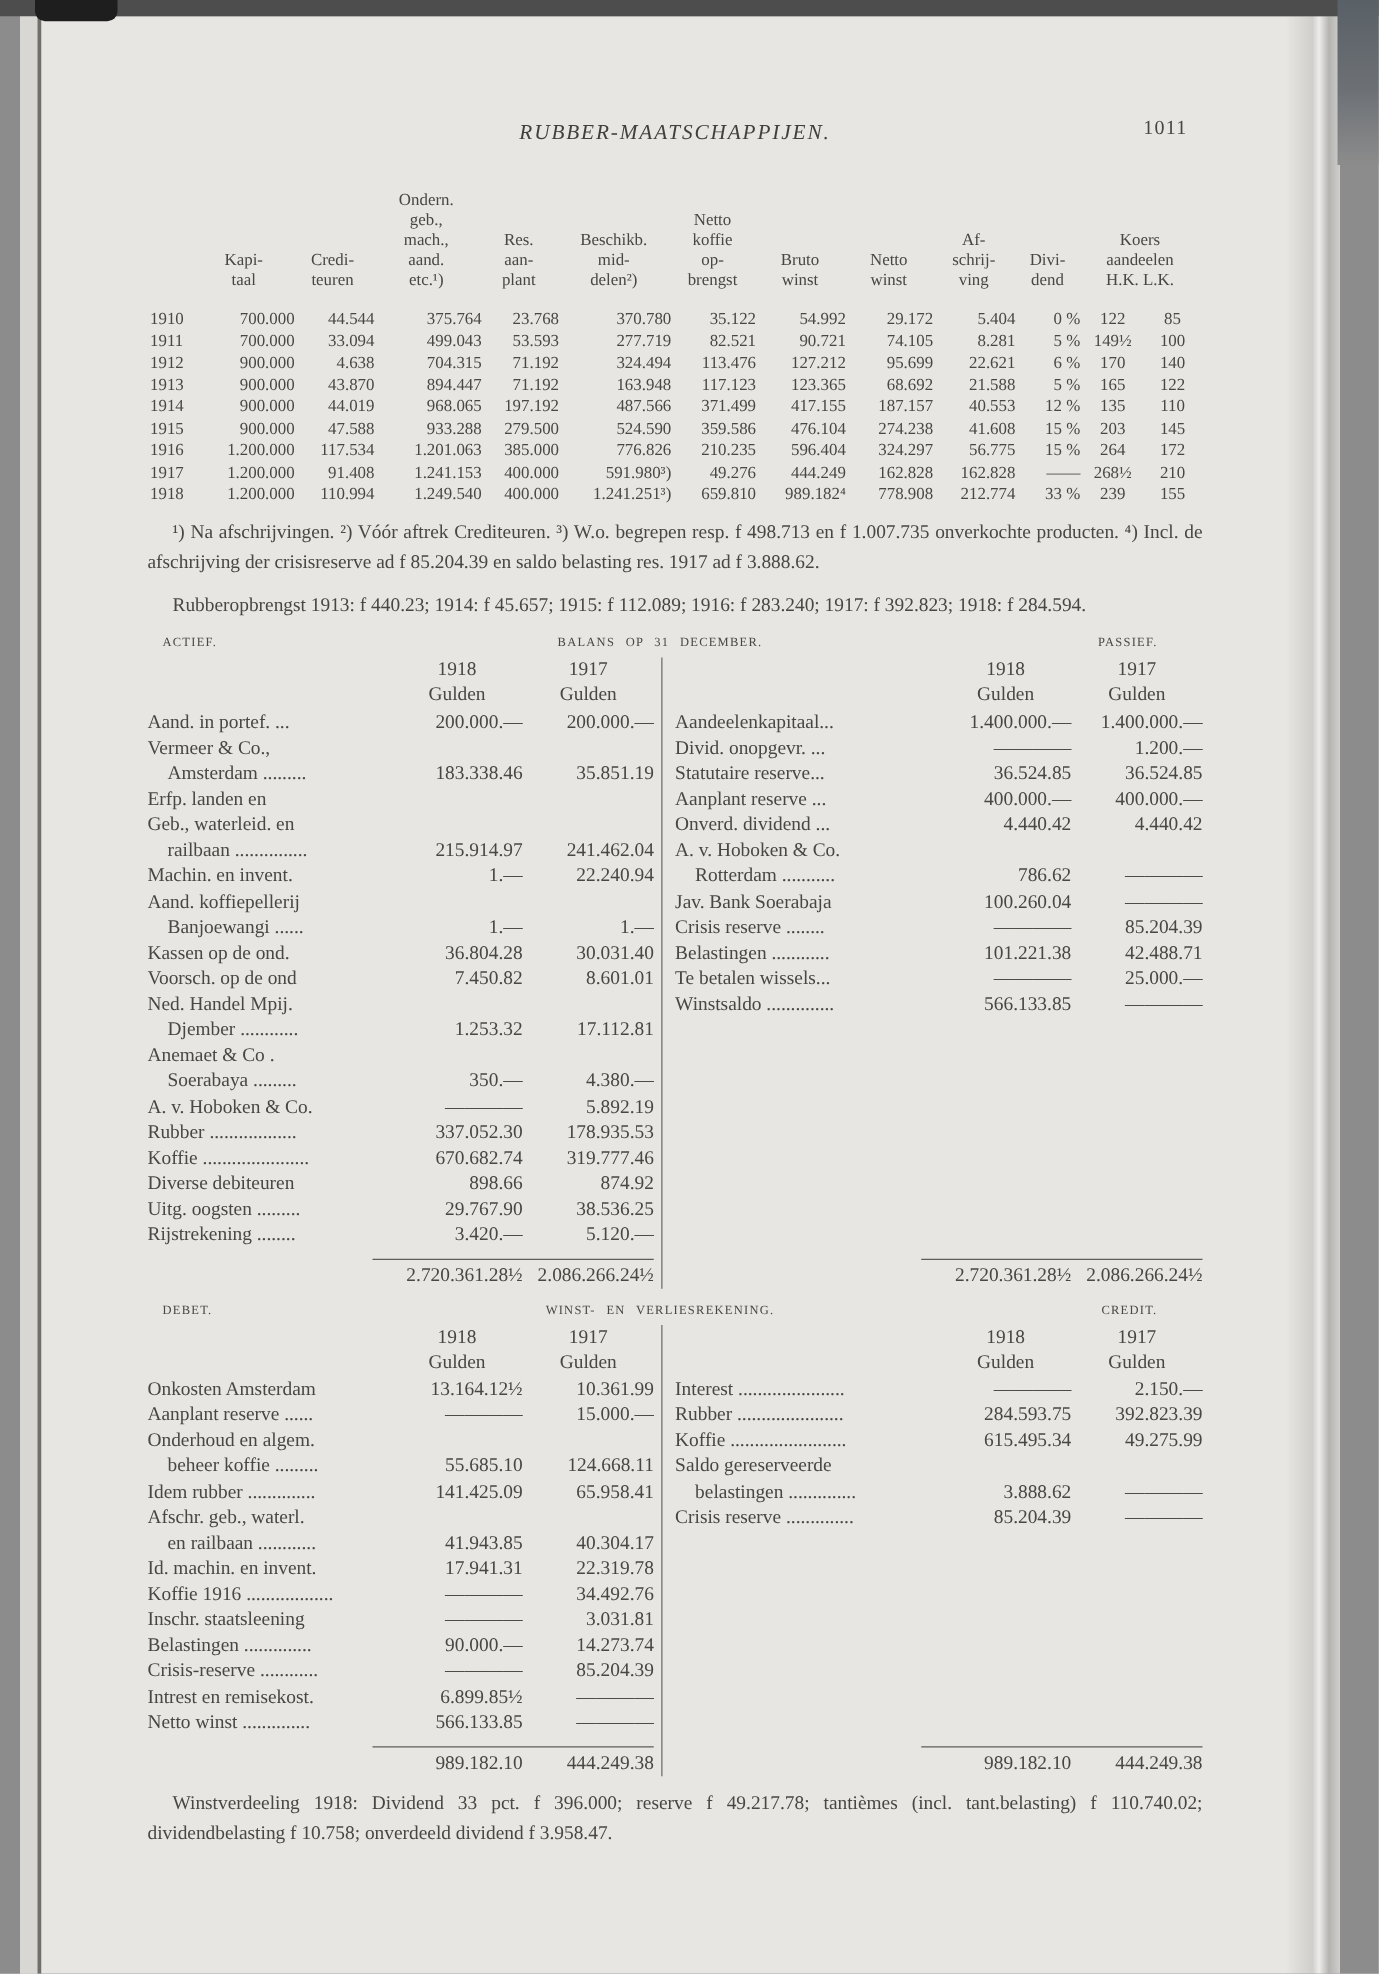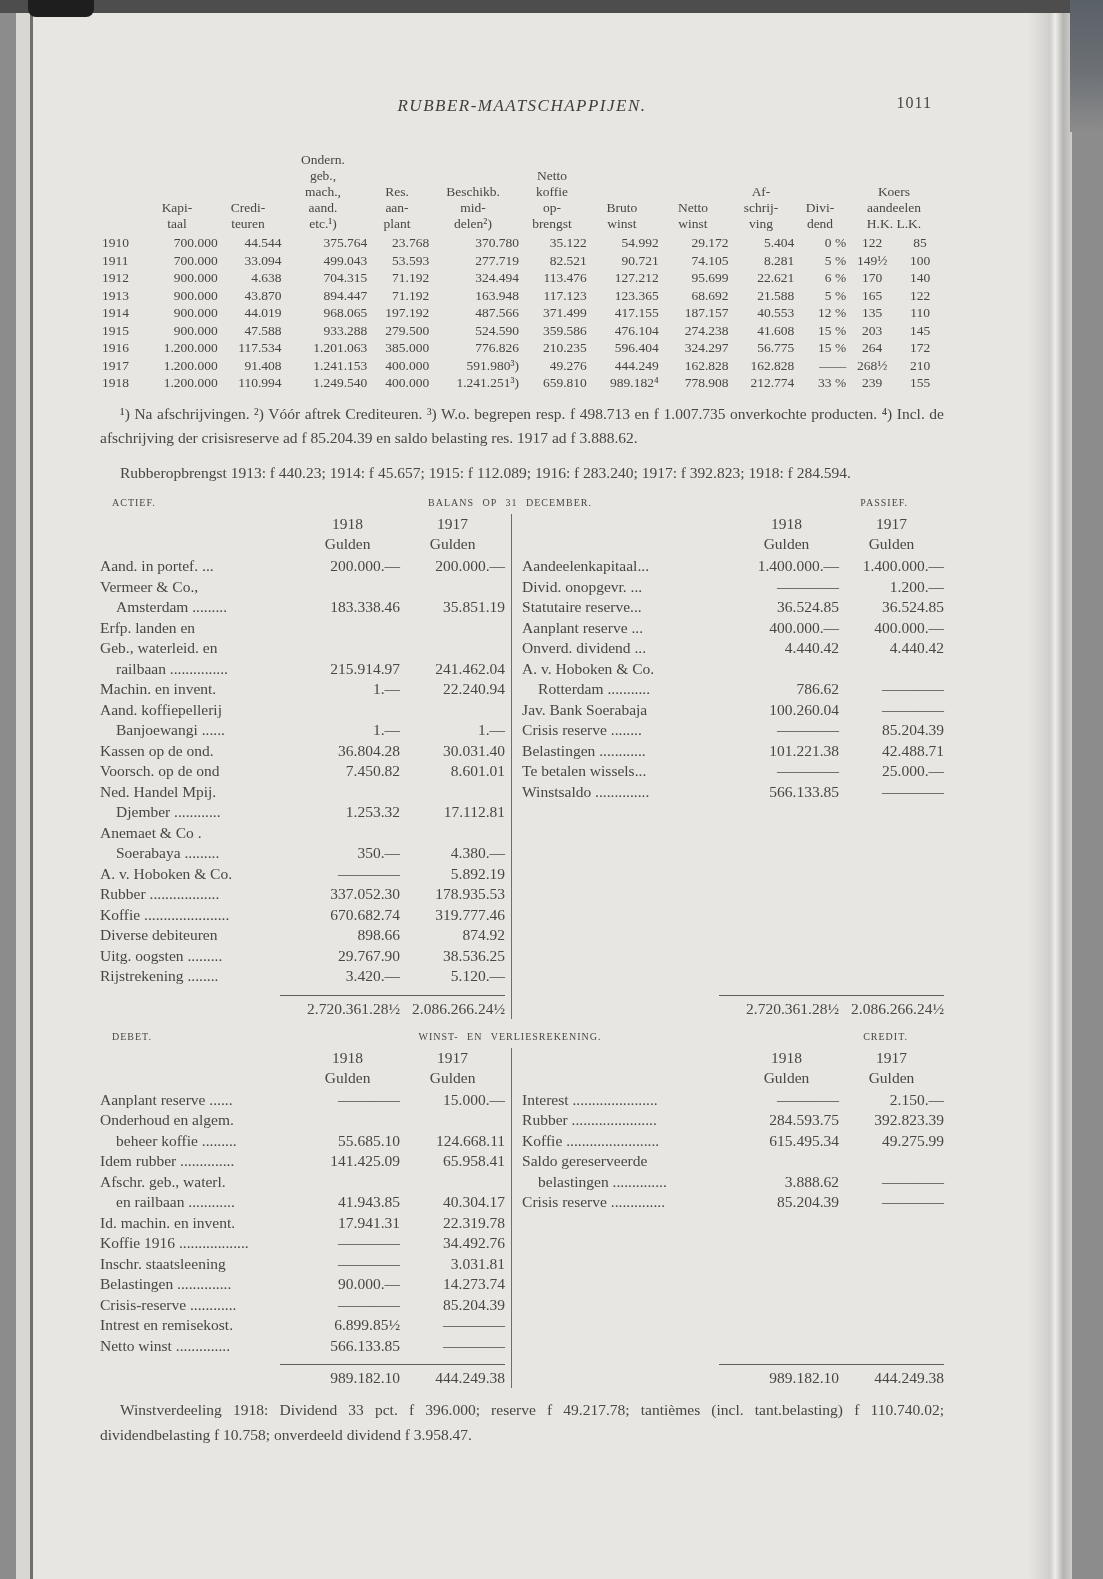--- a/index.html
+++ b/index.html
@@ -19,36 +19,36 @@
            background:linear-gradient(to right, rgba(0,0,0,0) 0%, rgba(0,0,0,0.10) 50%,
              rgba(255,255,255,0.25) 62%, rgba(0,0,0,0.22) 80%, rgba(0,0,0,0.10) 100%); }
   .top-bar { position:absolute; left:0; top:0; width:1103px; height:13px; background:#4d4d4d; }
   .top-blob { position:absolute; left:28px; top:0; width:66px; height:17px; background:#1e1e1e;
            border-radius:0 0 8px 8px; }
   .corner-tr { position:absolute; left:1070px; top:0; width:33px; height:132px;
            background:linear-gradient(to bottom,#596066 0%, #6d7176 55%, #8c8c8c 100%); }
   .left-strip { position:absolute; left:16px; top:13px; width:14px; height:1566px; background:#d8d7d4; }
   .left-line { position:absolute; left:30px; top:13px; width:3px; height:1566px; background:#716f6b; }
 
-  .content { position:absolute; left:100px; top:0; width:844px; }
+  .content { position:absolute; left:118px; top:0; width:844px; }
 
   
   .page-header { position:relative; padding-top:96px; height:26px; }
   .doc-title { text-align:center; font-style:italic; font-size:17px; letter-spacing:1.5px; color:#42403c; }
   .page-num { position:absolute; right:12px; top:94px; font-size:16px; letter-spacing:1px; }
 
   
   .ov-table { margin-top:30px; font-size:13.5px; }
   .ov-header { display:flex; align-items:flex-end; }
   .ovh { white-space:pre-line; text-align:center; line-height:16px; }
   .ovh:nth-child(1){width:38px;} .ovh:nth-child(2){width:78px;} .ovh:nth-child(3){width:64px;text-align:center;}
   .ovh:nth-child(4){width:86px;} .ovh:nth-child(5){width:62px;} .ovh:nth-child(6){width:90px;}
   .ovh:nth-child(7){width:68px;} .ovh:nth-child(8){width:72px;} .ovh:nth-child(9){width:70px;}
   .ovh:nth-child(10){width:66px;} .ovh:nth-child(11){width:52px;} .ovh:nth-child(12){width:96px;}
-  .ov-rows { margin-top:2px; }
+  .ov-rows { margin-top:14px; }
   .ov-row { display:flex; line-height:17.5px; }
   .ovc { text-align:right; white-space:nowrap; }
   .ovc:nth-child(1){width:38px; text-align:left; padding-left:2px;}
   .ovc:nth-child(2){width:78px;} .ovc:nth-child(3){width:64px;} .ovc:nth-child(4){width:86px;}
   .ovc:nth-child(5){width:62px;} .ovc:nth-child(6){width:90px;} .ovc:nth-child(7){width:68px;}
   .ovc:nth-child(8){width:72px;} .ovc:nth-child(9){width:70px;} .ovc:nth-child(10){width:66px;}
   .ovc:nth-child(11){width:52px; padding-right:2px;}
   .ovc:nth-child(12){width:48px; text-align:center;}
   .ovc:nth-child(13){width:48px; text-align:center;}
 
@@ -569,20 +569,25 @@
             <span class="yr">1918</span>
             <span class="yr">1917</span>
           </div>
           <div class="yr-line">
             <span class="yr-sp"></span>
             <span class="yr">Gulden</span>
             <span class="yr">Gulden</span>
           </div>
           <div class="acct-rows">
 
+              <div class="acct-line">
+                <span class="lbl">Onkosten Amsterdam</span>
+                <span class="val">13.164.12½</span>
+                <span class="val">10.361.99</span>
+              </div>
 
               <div class="acct-line">
                 <span class="lbl">Aanplant reserve ......</span>
                 <span class="val">————</span>
                 <span class="val">15.000.—</span>
               </div>
 
               <div class="acct-line">
                 <span class="lbl">Onderhoud en algem.</span>
                 <span class="val"></span>

